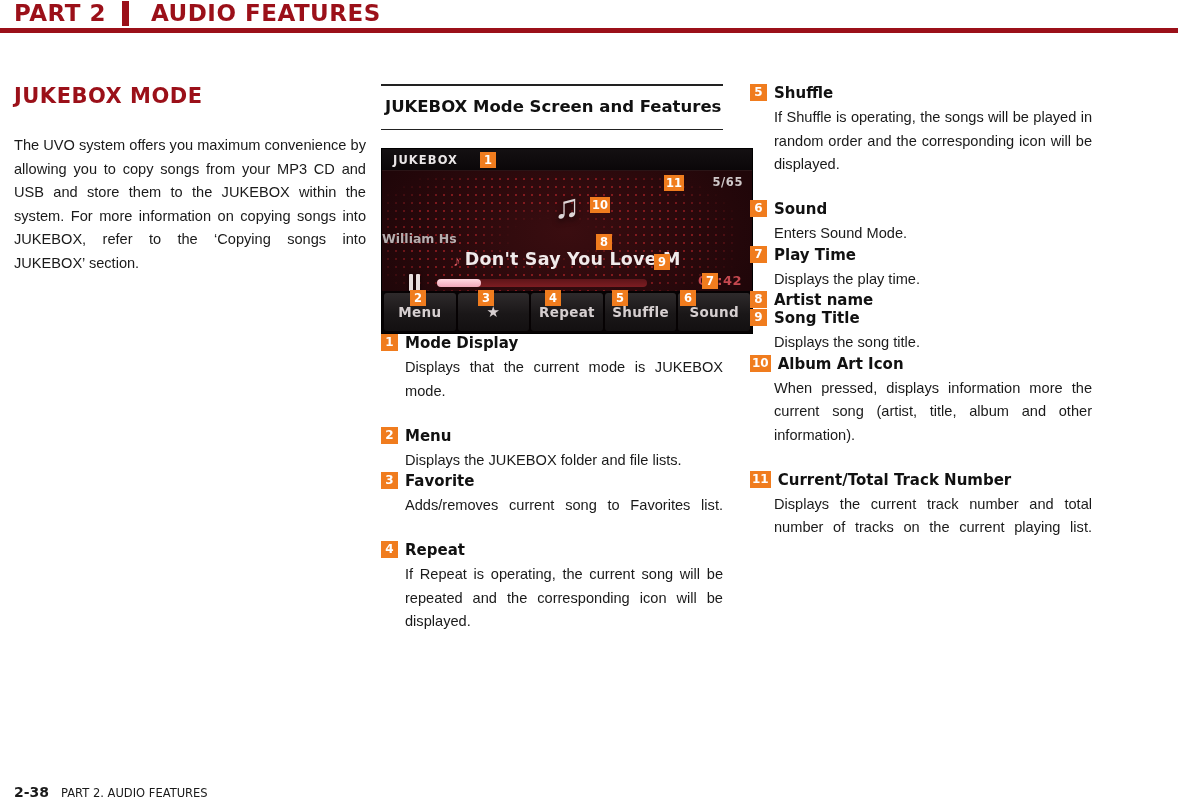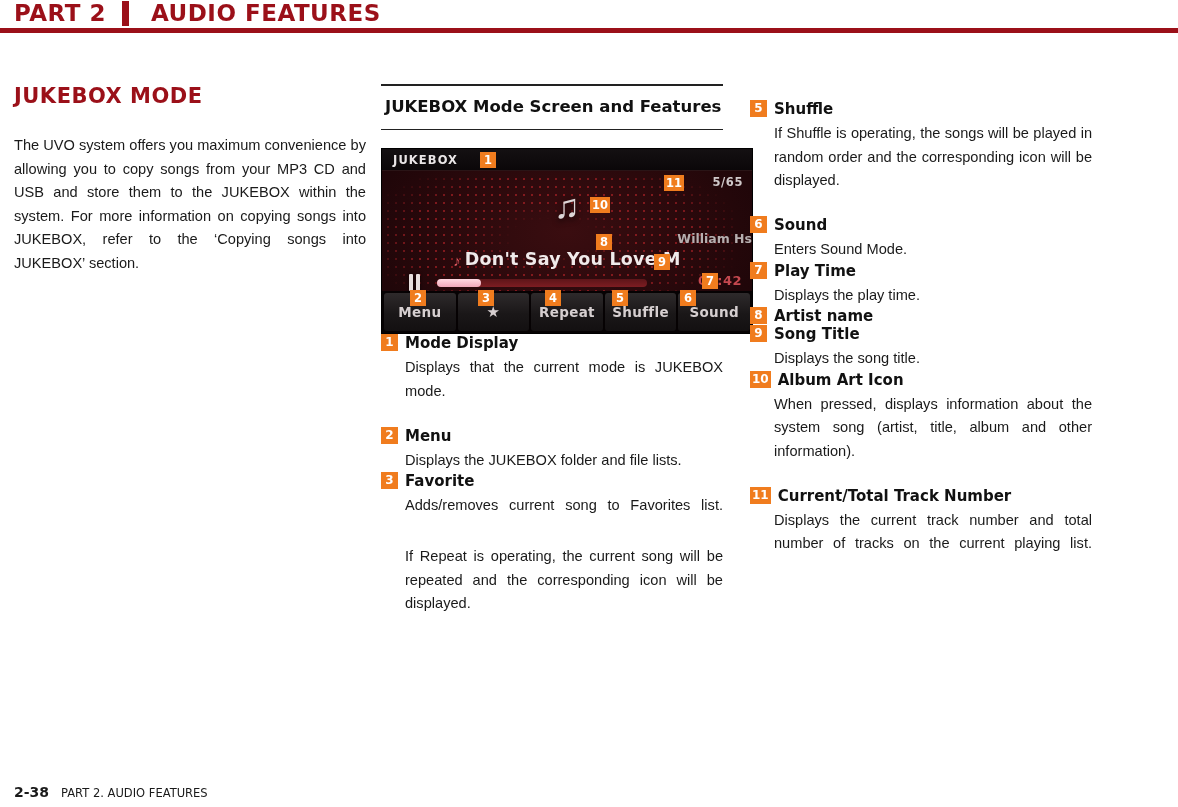--- a/index.html
+++ b/index.html
@@ -93,21 +93,21 @@
     font-family: "DejaVu Sans", sans-serif;
     font-size: 11.5px; font-weight: bold; letter-spacing: .6px;
     color: #cfc8c9;
   }
   .dev-note {
     position: absolute; left: 50%; top: 40px; transform: translateX(-50%);
     font-size: 34px; color: #ddd6d7; line-height: 1;
     text-shadow: 0 2px 6px rgba(0,0,0,.8);
   }
   .dev-artist {
-    position: absolute; left: 0; right: 0; top: 82px; text-align: right;
+    position: absolute; left: 0; right: 0; top: 82px; text-align: left;
     font-family: "DejaVu Sans", sans-serif;
     font-size: 12.5px; font-weight: bold; color: #b6aeaf;
   }
   .dev-songrow {
     position: absolute; left: 0; right: 0; top: 100px;
     text-align: center; white-space: nowrap;
   }
   .dev-songicon { font-size: 15px; color: #e05a62; vertical-align: -1px; margin-right: 4px; }
   .dev-song {
     font-family: "DejaVu Sans", sans-serif;
@@ -281,26 +281,29 @@
     </div>
 
     <div class="feat">
       <div class="feat-head">
         <span class="badge">3</span><span>Favorite</span>
       </div>
       <div class="feat-body just-spread">Adds/removes current song to Favorites list.</div>
     </div>
 
     <div class="feat">
+      <div class="feat-head">
+        <span class="badge">4</span><span>Repeat</span>
+      </div>
       <div class="feat-body just-spread">If Repeat is operating, the current song will be repeated and the corresponding icon will be displayed.</div>
     </div>
   </div>
 
   <div class="col col-right">
-    <div class="feat" style="margin-top:16px">
+    <div class="feat" style="margin-top:0">
       <div class="feat-head">
         <span class="badge">5</span><span>Shuffle</span>
       </div>
       <div class="feat-body just-spread">If Shuffle is operating, the songs will be played in random order and the corresponding icon will be displayed.</div>
     </div>
 
     <div class="feat">
       <div class="feat-head">
         <span class="badge">6</span><span>Sound</span>
       </div>
@@ -324,21 +327,21 @@
       <div class="feat-head">
         <span class="badge">9</span><span>Song Title</span>
       </div>
       <div class="feat-body">Displays the song title.</div>
     </div>
 
     <div class="feat">
       <div class="feat-head">
         <span class="badge">10</span><span>Album Art Icon</span>
       </div>
-      <div class="feat-body just-spread">When pressed, displays information about the system song (artist, title, album and other information).</div>
+      <div class="feat-body just-spread">When pressed, displays information more the current song (artist, title, album and other information).</div>
     </div>
 
     <div class="feat">
       <div class="feat-head">
         <span class="badge">11</span><span>Current/Total Track Number</span>
       </div>
       <div class="feat-body just-spread">Displays the current track number and total number of tracks on the current playing list.</div>
     </div>
   </div>
 

